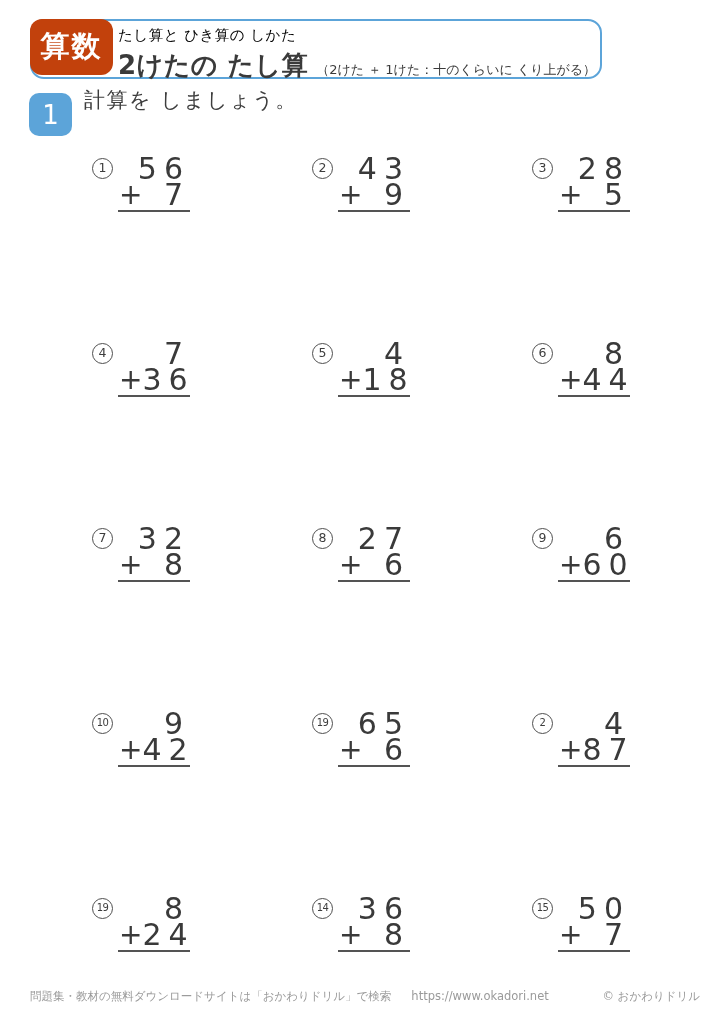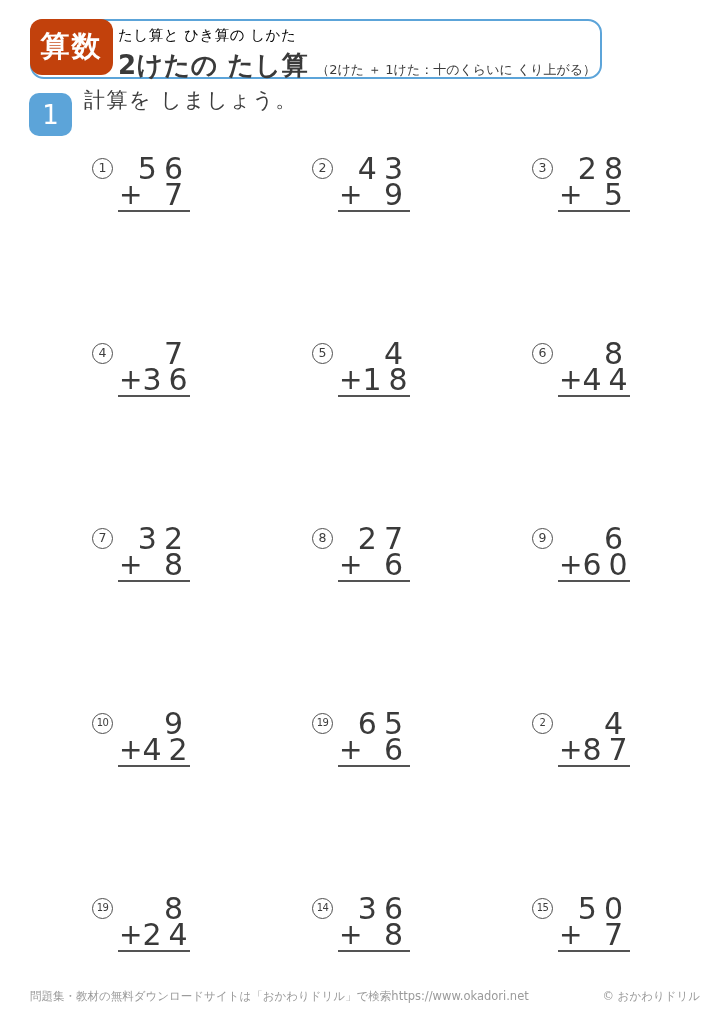--- a/index.html
+++ b/index.html
@@ -125,21 +125,21 @@
   }
   .plus { font-size: 28px; line-height: 26px; }
 
   
   .footer-left {
     position: absolute;
     left: 30px; top: 989px;
     font-size: 11.5px;
     color: #9a9a9a;
     display: flex;
-    gap: 0;
+    gap: 20px;
     white-space: nowrap;
   }
   .footer-right {
     position: absolute;
     right: 24px; top: 989px;
     font-size: 11.5px;
     color: #9a9a9a;
     white-space: nowrap;
   }
 </style>

